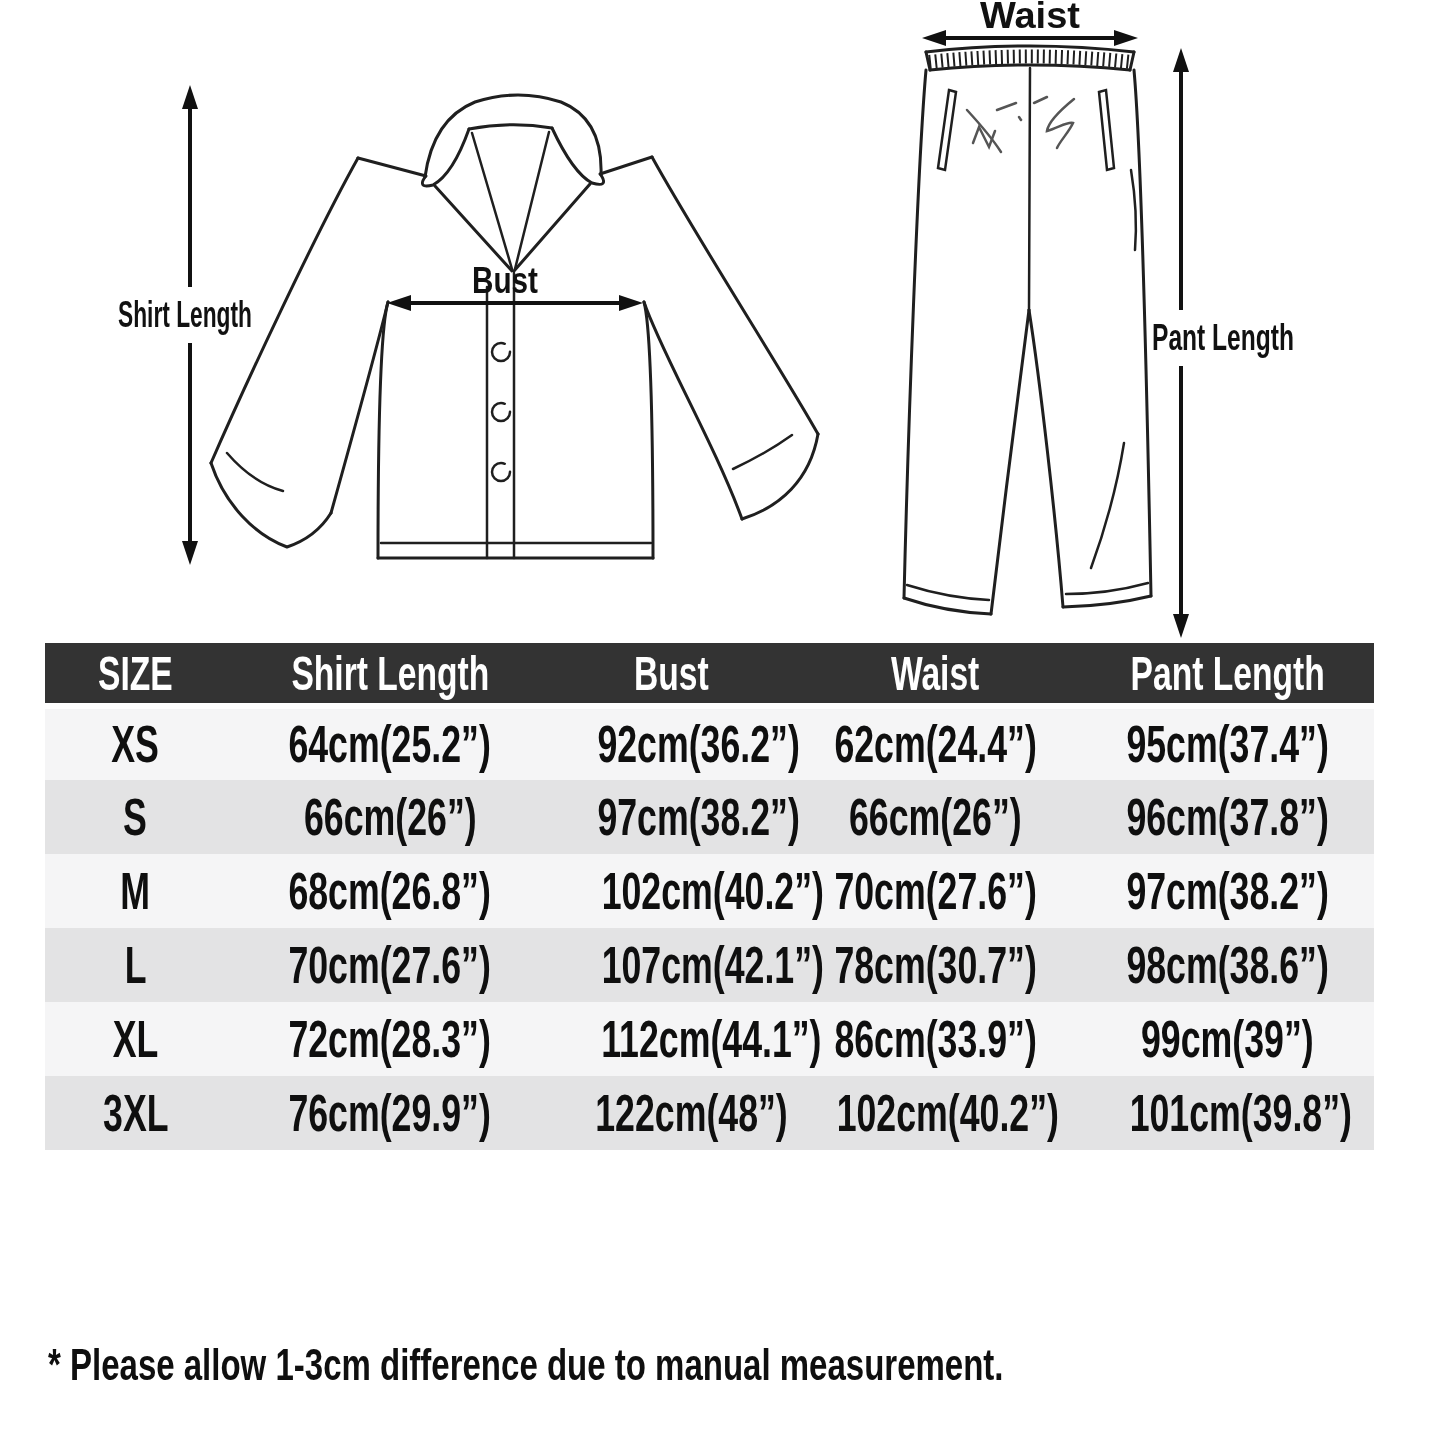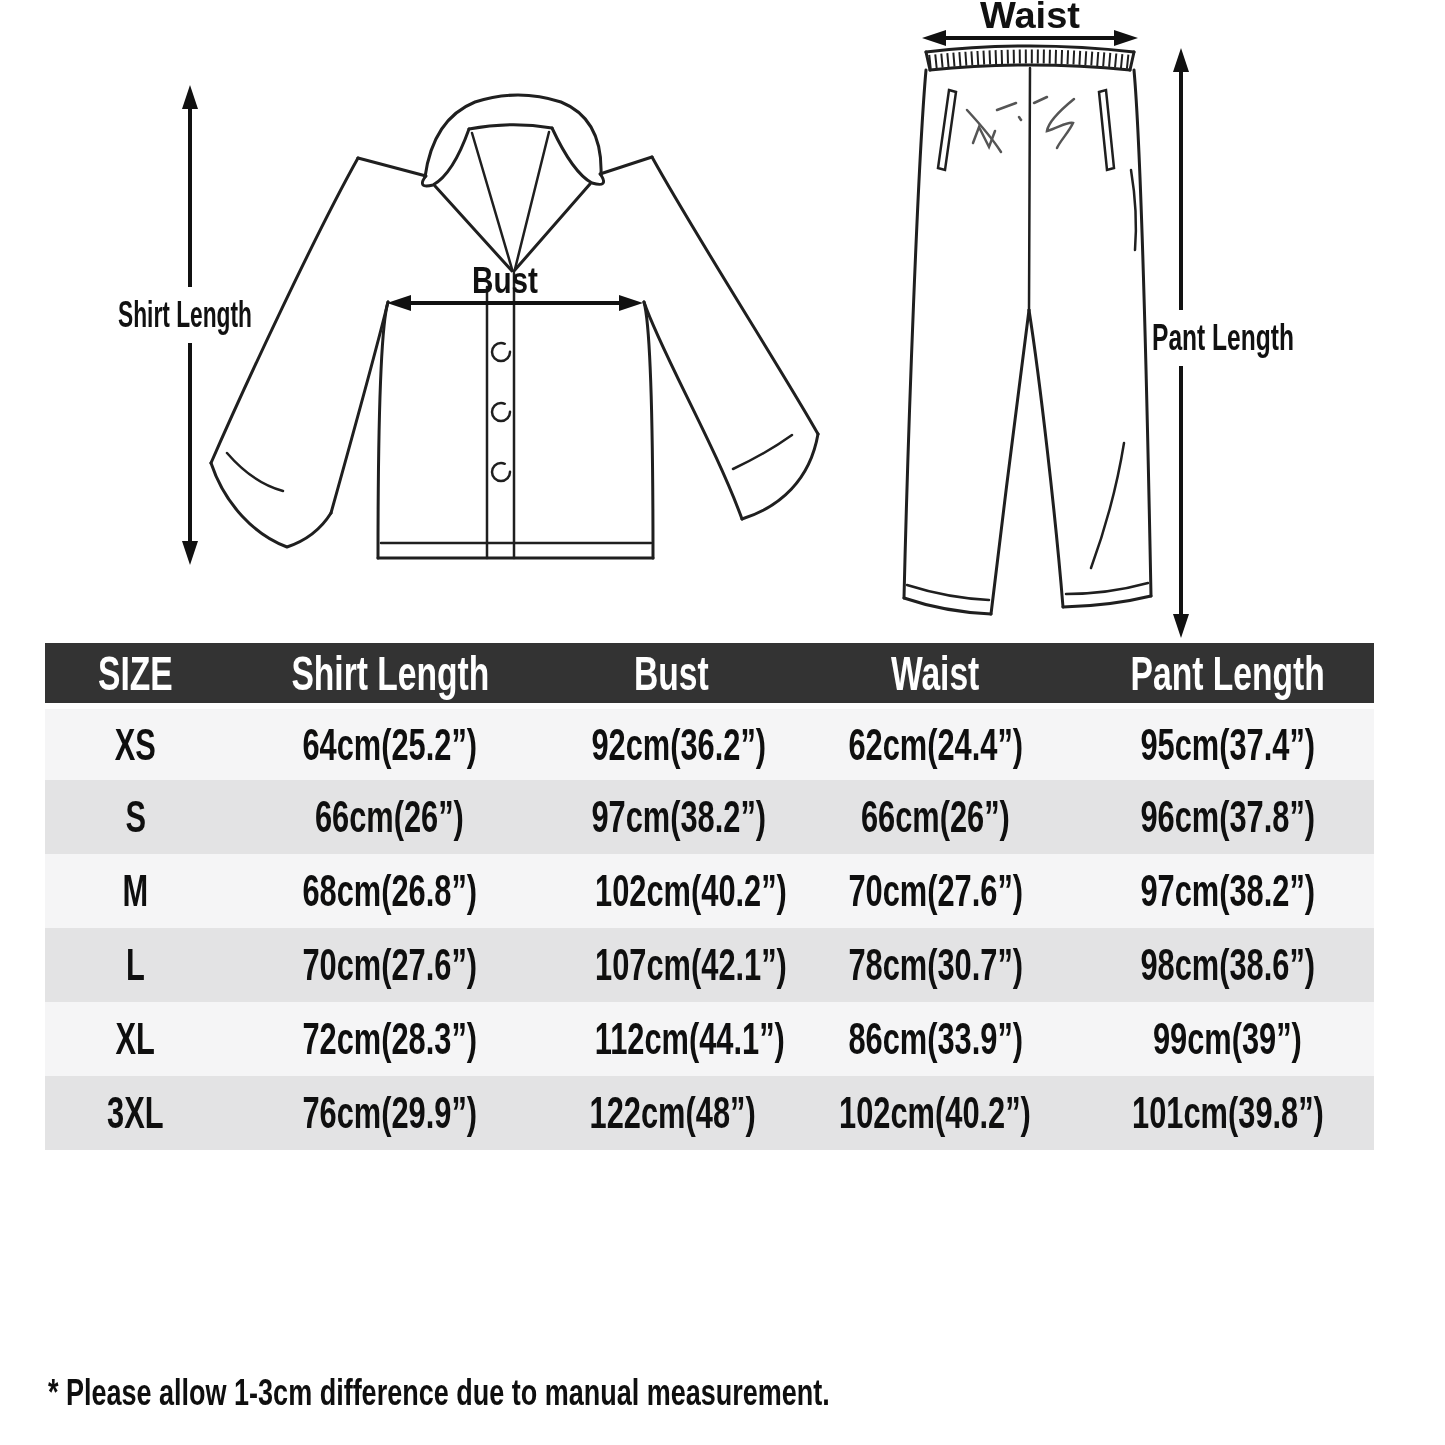--- a/index.html
+++ b/index.html
@@ -14,26 +14,26 @@
   svg{position:absolute;}
   svg .outline{fill:none;stroke:var(--line);stroke-width:3;stroke-linecap:round;stroke-linejoin:round;}
   svg .thin{fill:none;stroke:var(--line);stroke-width:2.5;stroke-linecap:round;}
   svg .sketch{fill:none;stroke:var(--sketch);stroke-width:2.5;stroke-linecap:round;}
   svg .arrow-line{fill:none;stroke:#111;stroke-width:4;}
   svg .arrow-head{fill:#111;stroke:none;}
   svg text{font-family:"Liberation Sans",sans-serif;font-weight:700;fill:#111;font-size:36px;}
   svg .hatch{fill:none;stroke:var(--line);stroke-width:14;stroke-dasharray:2 4;}
   table{position:absolute;left:45px;top:643px;width:1329px;border-collapse:collapse;table-layout:fixed;}
   th{background:var(--header-bg);color:var(--header-text);height:63px;font-size:48px;text-align:center;}
-  td{height:74px;font-size:44px;color:var(--text);text-align:center;}
+  td{height:74px;font-size:51px;color:var(--text);text-align:center;}
   tbody tr:nth-child(odd){background:var(--row-light);}
   tbody tr:nth-child(even){background:var(--row-dark);}
   tbody tr:first-child td{border-top:6px solid var(--background);}
   .cnd{display:inline-block;transform:scaleX(.7);white-space:nowrap;}
-  .note{position:absolute;left:48px;top:1340px;font-size:36px;color:var(--text);margin-top:32px;}
+  .note{position:absolute;left:48px;top:1340px;font-size:44px;color:var(--text);}
   .note .cnd{transform:scaleX(.75);transform-origin:left center;}
 </style>
 </head>
 <body>
 
 <div class="canvas">
 
   <svg style="left:95px;top:55px;" width="745" height="560" viewBox="0 0 745 560">
     <g>
 

